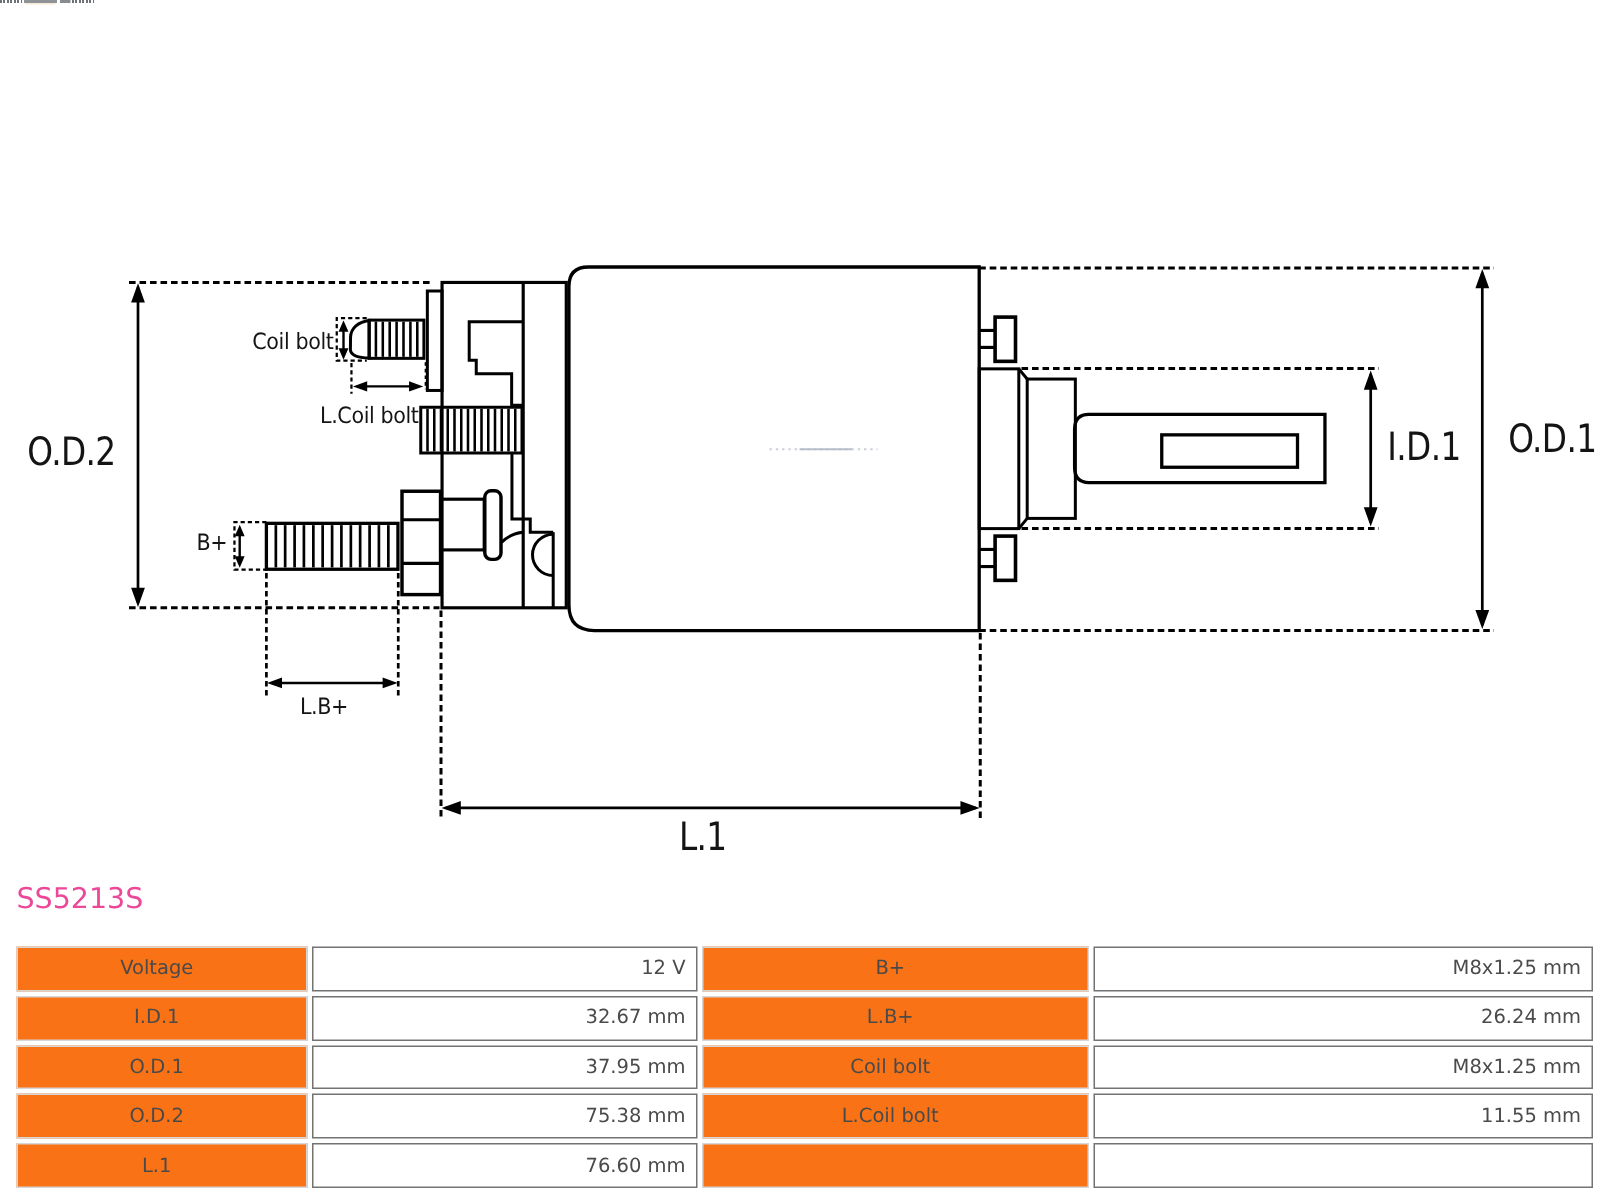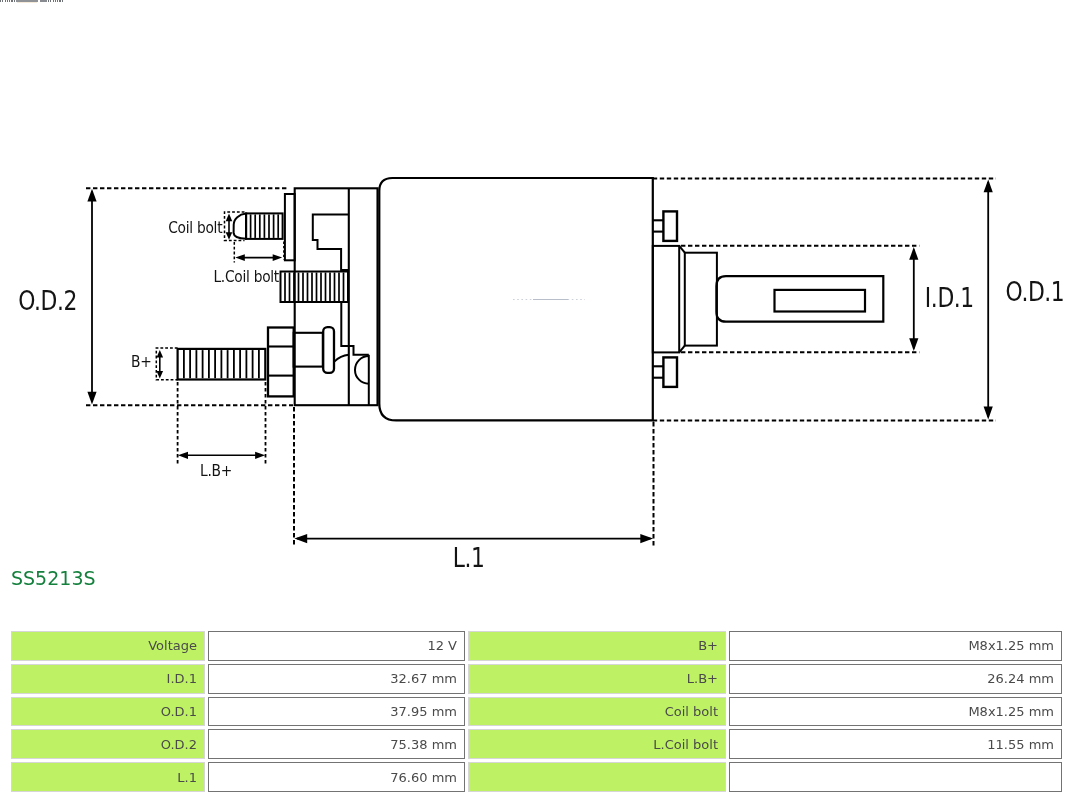--- a/index.html
+++ b/index.html
@@ -35,24 +35,24 @@
   svg text {
     font-family: "DejaVu Sans", "Liberation Sans", sans-serif;
     fill: #141414;
   }
   .dim-label-big { font-size: 26px; letter-spacing: -0.5px; }
   .dim-label-small { font-size: 15px; letter-spacing: -0.3px; }
   
   #product-code {
     position: absolute;
     left: 11px;
-    top: 567px;
+    top: 588px;
     font-size: 19px;
     line-height: 22px;
-    color: #15803d;
+    color: #ec4899;
   }
   
   #spec-table {
     position: absolute;
     left: 8px;
     top: 628px;
     border-collapse: separate;
     border-spacing: 3px;
     table-layout: fixed;
   }
@@ -61,22 +61,23 @@
     height: 29.8px;
     font-size: 13px;
     color: #4a4a4a;
     text-align: right;
     padding: 0 7px 0 0;
     vertical-align: middle;
     white-space: nowrap;
     overflow: hidden;
   }
   #spec-table td.lbl {
-    background: #bef264;
+    background: #f97316;
     border: 1px solid #d6d6d6;
+    text-align: center;
   }
   #spec-table td.val {
     background: #ffffff;
     border: 1px solid #737373;
   }
   .col-l1 { width: 194px; }
   .col-v1 { width: 257px; }
   .col-l2 { width: 258px; }
   .col-v2 { width: 333px; }
 </style>

